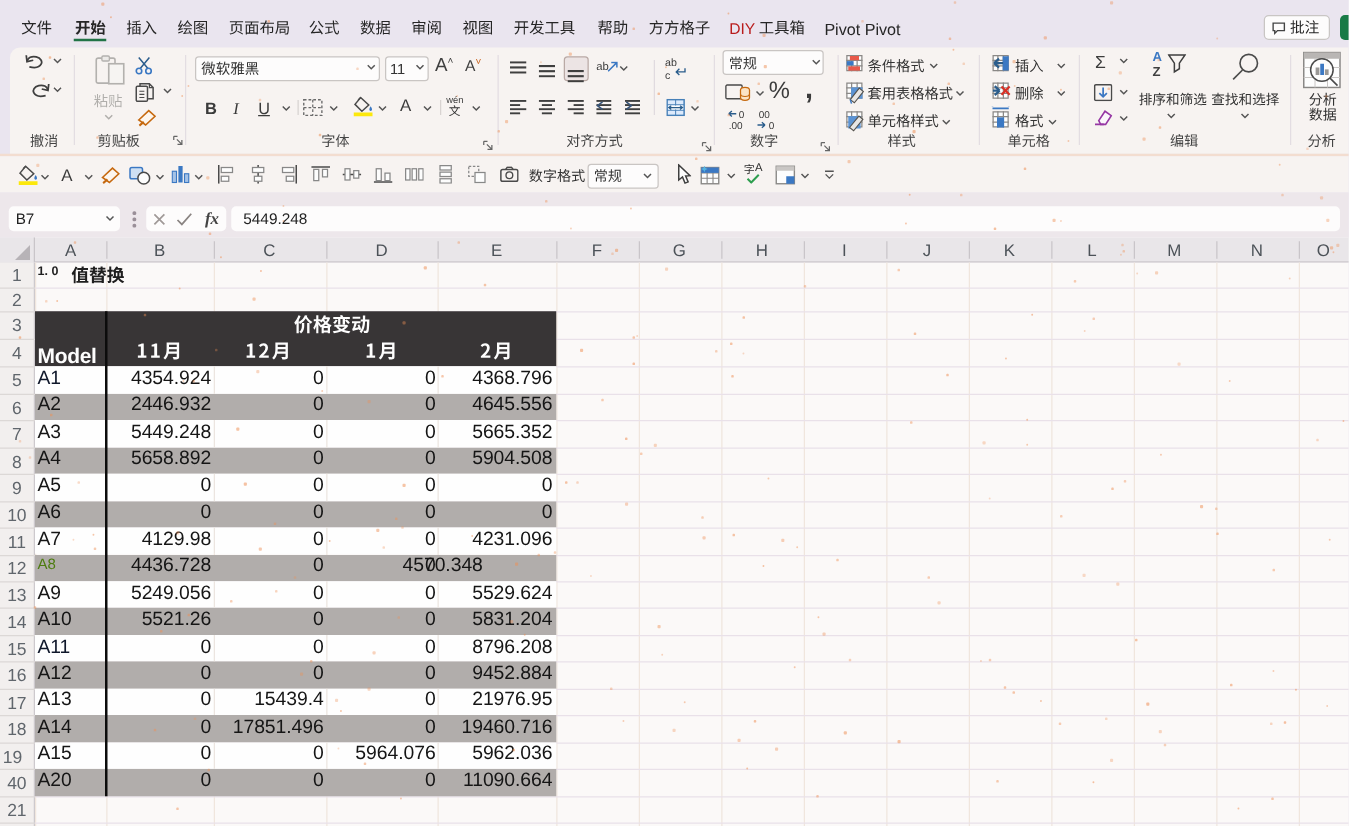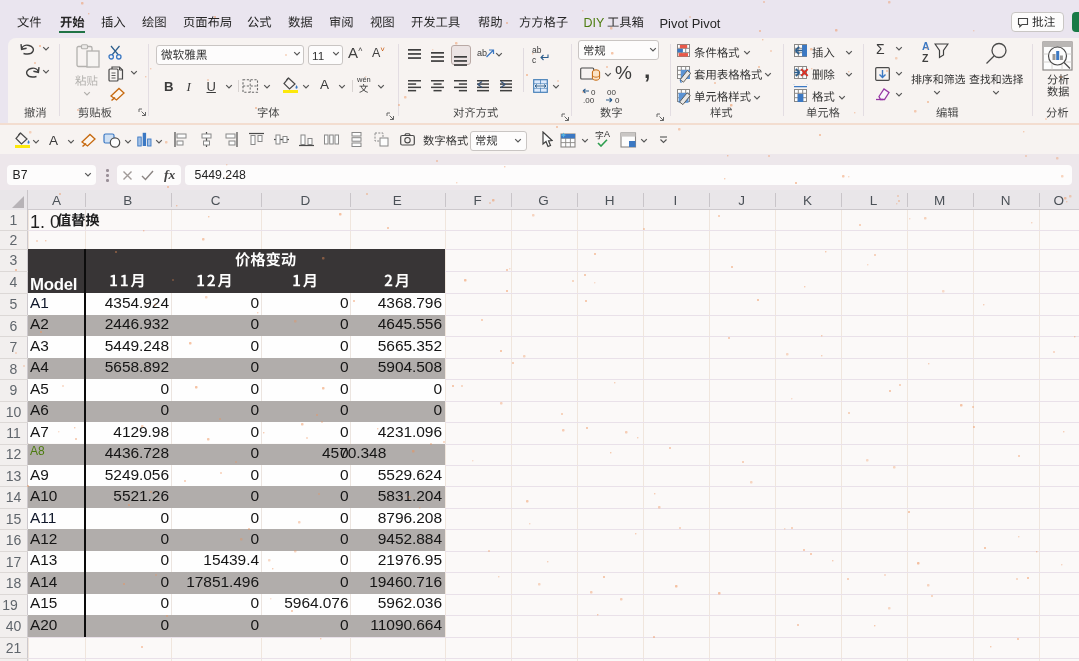--- a/index.html
+++ b/index.html
@@ -35,21 +35,21 @@
   </svg>
 <svg style="position:absolute;left:411.0px;top:16.2px;overflow:visible" width="50" height="15" viewBox="0 0 50 15">
     <path d="M8.0 1.9L8.0 5.4L4.5 5.4L4.5 4.9L4.5 1.9ZM0.6 5.4L0.6 6.3L3.5 6.3C3.4 8.0 2.7 9.7 0.7 10.9C0.9 11.1 1.2 11.4 1.4 11.6C3.7 10.2 4.3 8.3 4.5 6.3L8.0 6.3L8.0 11.6L8.9 11.6L8.9 6.3L11.7 6.3L11.7 5.4L8.9 5.4L8.9 1.9L11.3 1.9L11.3 1.0L1.1 1.0L1.1 1.9L3.6 1.9L3.6 4.9L3.6 5.4ZM20.6 0.9C21.1 1.4 21.8 2.2 22.2 2.7L22.9 2.2C22.5 1.7 21.8 1.0 21.3 0.4ZM14.1 4.1C14.2 4.0 14.6 3.9 15.4 3.9L17.1 3.9C16.3 6.5 14.9 8.5 12.7 9.9C12.9 10.0 13.2 10.4 13.4 10.6C15.0 9.6 16.1 8.4 17.0 6.8C17.5 7.7 18.1 8.5 18.8 9.2C17.8 10.0 16.5 10.5 15.3 10.8C15.4 11.0 15.6 11.3 15.7 11.6C17.1 11.2 18.4 10.6 19.5 9.8C20.7 10.7 22.0 11.2 23.6 11.6C23.7 11.3 24.0 11.0 24.2 10.8C22.7 10.5 21.4 10.0 20.3 9.2C21.3 8.3 22.2 7.1 22.7 5.5L22.1 5.2L21.9 5.3L17.7 5.3C17.9 4.8 18.0 4.4 18.2 3.9L23.7 3.9L23.8 3.1L18.4 3.1C18.6 2.2 18.8 1.3 18.9 0.4L17.9 0.2C17.7 1.2 17.6 2.2 17.4 3.1L15.1 3.1C15.5 2.4 15.8 1.6 16.0 0.8L15.0 0.6C14.8 1.5 14.4 2.5 14.2 2.8C14.1 3.1 13.9 3.2 13.8 3.3C13.9 3.5 14.0 3.9 14.1 4.1ZM19.5 8.7C18.7 8.0 18.0 7.1 17.6 6.1L21.4 6.1C21.0 7.1 20.3 8.0 19.5 8.7ZM25.2 9.7L25.2 10.6L36.3 10.6L36.3 9.7L31.2 9.7L31.2 2.6L35.7 2.6L35.7 1.6L25.9 1.6L25.9 2.6L30.2 2.6L30.2 9.7ZM44.3 9.5C45.7 10.2 47.1 11.0 48.0 11.6L48.7 10.9C47.8 10.3 46.3 9.5 44.9 8.9ZM40.9 8.9C40.2 9.6 38.6 10.4 37.4 10.9C37.6 11.1 37.9 11.4 38.1 11.6C39.3 11.1 40.8 10.3 41.8 9.5ZM39.5 0.8L39.5 8.0L37.5 8.0L37.5 8.8L48.6 8.8L48.6 8.0L46.8 8.0L46.8 0.8ZM40.4 8.0L40.4 6.9L45.8 6.9L45.8 8.0ZM40.4 3.4L45.8 3.4L45.8 4.4L40.4 4.4ZM40.4 2.7L40.4 1.6L45.8 1.6L45.8 2.7ZM40.4 5.1L45.8 5.1L45.8 6.2L40.4 6.2Z" fill="#262626"></path>
   </svg>
 <svg style="position:absolute;left:477.8px;top:16.2px;overflow:visible" width="26" height="15" viewBox="0 0 26 15">
     <path d="M3.4 0.2L3.4 1.2L0.8 1.2L0.8 2.0L3.4 2.0L3.4 2.9L1.1 2.9L1.1 3.6L3.4 3.6L3.4 3.9C3.4 4.1 3.3 4.3 3.3 4.6L0.6 4.6L0.6 5.3L2.9 5.3C2.5 5.9 1.9 6.4 0.8 6.8C1.1 6.9 1.4 7.2 1.5 7.4C2.8 6.9 3.6 6.1 4.0 5.3L6.6 5.3L6.6 4.6L4.2 4.6C4.3 4.3 4.3 4.1 4.3 3.9L4.3 3.6L6.3 3.6L6.3 2.9L4.3 2.9L4.3 2.0L6.6 2.0L6.6 1.2L4.3 1.2L4.3 0.2ZM7.2 0.8L7.2 6.9L8.1 6.9L8.1 1.6L10.2 1.6C9.8 2.1 9.4 2.7 9.0 3.2C10.1 3.8 10.5 4.4 10.5 4.8C10.5 5.1 10.4 5.3 10.2 5.4C10.1 5.4 9.9 5.5 9.7 5.5C9.3 5.5 8.9 5.5 8.4 5.4C8.5 5.6 8.6 6.0 8.7 6.2C9.1 6.3 9.7 6.2 10.1 6.2C10.3 6.2 10.6 6.1 10.8 6.0C11.2 5.8 11.4 5.4 11.4 4.9C11.4 4.4 11.1 3.8 10.0 3.1C10.5 2.5 11.1 1.7 11.5 1.1L10.9 0.7L10.7 0.8ZM1.8 7.4L1.8 10.9L2.8 10.9L2.8 8.2L5.6 8.2L5.6 11.5L6.6 11.5L6.6 8.2L9.7 8.2L9.7 9.9C9.7 10.0 9.7 10.1 9.4 10.1C9.2 10.1 8.5 10.1 7.7 10.1C7.9 10.3 8.0 10.6 8.1 10.9C9.1 10.9 9.7 10.9 10.1 10.7C10.5 10.6 10.7 10.3 10.7 9.9L10.7 7.4L6.6 7.4L6.6 6.4L5.6 6.4L5.6 7.4ZM20.1 0.2C20.1 1.2 20.1 2.1 20.1 3.0L18.0 3.0L18.0 3.9L20.0 3.9C19.9 6.9 19.2 9.4 16.9 10.9C17.1 11.1 17.4 11.4 17.5 11.6C20.0 9.9 20.7 7.1 20.9 3.9L22.8 3.9C22.7 8.4 22.6 10.1 22.3 10.4C22.2 10.6 22.0 10.6 21.8 10.6C21.5 10.6 20.9 10.6 20.2 10.6C20.4 10.8 20.5 11.2 20.5 11.5C21.1 11.5 21.8 11.5 22.2 11.5C22.6 11.4 22.8 11.3 23.1 11.0C23.5 10.5 23.6 8.7 23.7 3.5C23.7 3.4 23.7 3.0 23.7 3.0L20.9 3.0C21.0 2.1 21.0 1.2 21.0 0.2ZM12.7 9.4L12.9 10.4C14.4 10.0 16.4 9.5 18.4 9.1L18.3 8.2L17.6 8.4L17.6 0.8L13.6 0.8L13.6 9.2ZM14.4 9.1L14.4 6.9L16.8 6.9L16.8 8.6ZM14.4 4.3L16.8 4.3L16.8 6.1L14.4 6.1ZM14.4 3.5L14.4 1.7L16.8 1.7L16.8 3.5Z" fill="#262626"></path>
   </svg>
 <svg style="position:absolute;left:518.7px;top:16.2px;overflow:visible" width="50" height="15" viewBox="0 0 50 15">
     <path d="M5.4 0.5C5.7 1.1 6.1 1.9 6.2 2.4L0.8 2.4L0.8 3.3L4.2 3.3C4.0 6.1 3.7 9.3 0.6 10.9C0.8 11.0 1.1 11.4 1.2 11.6C3.6 10.4 4.5 8.3 4.9 6.1L9.3 6.1C9.1 8.9 8.9 10.1 8.5 10.4C8.3 10.6 8.2 10.6 7.9 10.6C7.6 10.6 6.7 10.6 5.8 10.5C6.0 10.7 6.1 11.1 6.2 11.4C7.0 11.5 7.8 11.5 8.2 11.4C8.7 11.4 9.0 11.3 9.3 11.0C9.8 10.5 10.0 9.2 10.3 5.7C10.3 5.5 10.3 5.2 10.3 5.2L5.0 5.2C5.1 4.6 5.2 3.9 5.2 3.3L11.5 3.3L11.5 2.4L6.3 2.4L7.2 2.0C7.0 1.5 6.6 0.8 6.3 0.2ZM17.7 0.5C18.0 1.1 18.4 1.9 18.5 2.4L13.1 2.4L13.1 3.3L16.5 3.3C16.3 6.1 16.0 9.3 12.9 10.9C13.1 11.0 13.4 11.4 13.5 11.6C15.9 10.4 16.8 8.3 17.2 6.1L21.6 6.1C21.4 8.9 21.2 10.1 20.8 10.4C20.6 10.6 20.5 10.6 20.2 10.6C19.9 10.6 19.0 10.6 18.1 10.5C18.3 10.7 18.4 11.1 18.5 11.4C19.3 11.5 20.1 11.5 20.5 11.4C21.0 11.4 21.3 11.3 21.6 11.0C22.1 10.5 22.3 9.2 22.6 5.7C22.6 5.5 22.6 5.2 22.6 5.2L17.3 5.2C17.4 4.6 17.5 3.9 17.5 3.3L23.8 3.3L23.8 2.4L18.6 2.4L19.5 2.0C19.3 1.5 18.9 0.8 18.6 0.2ZM31.7 2.4L34.4 2.4C34.0 3.1 33.5 3.9 32.9 4.5C32.3 3.9 31.9 3.2 31.5 2.6ZM27.1 0.2L27.1 2.9L25.2 2.9L25.2 3.8L27.0 3.8C26.6 5.4 25.8 7.4 24.9 8.4C25.1 8.6 25.3 9.0 25.4 9.2C26.0 8.4 26.6 7.1 27.1 5.7L27.1 11.5L28.0 11.5L28.0 5.4C28.3 5.9 28.8 6.6 29.0 6.9L29.5 6.2C29.3 5.9 28.3 4.7 28.0 4.3L28.0 3.8L29.4 3.8L29.1 4.0C29.3 4.1 29.6 4.5 29.8 4.6C30.2 4.3 30.6 3.8 31.0 3.3C31.3 3.9 31.8 4.5 32.3 5.0C31.3 5.9 30.0 6.6 28.8 7.0C29.0 7.2 29.2 7.5 29.3 7.7C29.6 7.6 30.0 7.5 30.3 7.4L30.3 11.6L31.1 11.6L31.1 11.0L34.6 11.0L34.6 11.5L35.5 11.5L35.5 7.3L36.0 7.5C36.2 7.2 36.4 6.9 36.6 6.7C35.4 6.3 34.4 5.8 33.5 5.1C34.4 4.2 35.1 3.1 35.5 1.8L35.0 1.5L34.8 1.6L32.1 1.6C32.3 1.2 32.5 0.8 32.6 0.5L31.8 0.2C31.3 1.5 30.5 2.7 29.6 3.6L29.6 2.9L28.0 2.9L28.0 0.2ZM31.1 10.2L31.1 7.8L34.6 7.8L34.6 10.2ZM30.9 7.0C31.6 6.7 32.3 6.2 32.9 5.6C33.5 6.2 34.2 6.7 35.0 7.0ZM42.6 3.9L42.6 5.7L37.5 5.7L37.5 6.6L42.6 6.6L42.6 10.3C42.6 10.6 42.5 10.6 42.3 10.6C42.0 10.6 41.1 10.7 40.1 10.6C40.3 10.9 40.4 11.3 40.5 11.6C41.7 11.6 42.5 11.5 42.9 11.4C43.4 11.2 43.6 11.0 43.6 10.3L43.6 6.6L48.6 6.6L48.6 5.7L43.6 5.7L43.6 4.4C45.0 3.7 46.6 2.6 47.6 1.5L46.9 1.0L46.7 1.1L38.8 1.1L38.8 2.0L45.7 2.0C44.8 2.7 43.6 3.5 42.6 3.9Z" fill="#262626"></path>
   </svg>
-<div class="lat" style="left:583.4px;top:15.5px;font-size:12.5px;color:#4d7c0f">DIY</div>
+<div class="lat" style="left:583.4px;top:15.5px;font-size:12.5px;color:#b91c1c">DIY</div>
 <svg style="position:absolute;left:607.0px;top:16.2px;overflow:visible" width="38" height="15" viewBox="0 0 38 15">
     <path d="M0.6 9.7L0.6 10.6L11.7 10.6L11.7 9.7L6.6 9.7L6.6 2.6L11.1 2.6L11.1 1.6L1.3 1.6L1.3 2.6L5.6 2.6L5.6 9.7ZM19.7 9.5C21.1 10.2 22.5 11.0 23.4 11.6L24.1 10.9C23.2 10.3 21.7 9.5 20.3 8.9ZM16.3 8.9C15.6 9.6 14.0 10.4 12.8 10.9C13.0 11.1 13.3 11.4 13.5 11.6C14.7 11.1 16.2 10.3 17.2 9.5ZM14.9 0.8L14.9 8.0L12.9 8.0L12.9 8.8L24.0 8.8L24.0 8.0L22.2 8.0L22.2 0.8ZM15.8 8.0L15.8 6.9L21.2 6.9L21.2 8.0ZM15.8 3.4L21.2 3.4L21.2 4.4L15.8 4.4ZM15.8 2.7L15.8 1.6L21.2 1.6L21.2 2.7ZM15.8 5.1L21.2 5.1L21.2 6.2L15.8 6.2ZM31.6 7.0L34.9 7.0L34.9 8.2L31.6 8.2ZM31.6 6.2L31.6 5.0L34.9 5.0L34.9 6.2ZM31.6 9.0L34.9 9.0L34.9 10.2L31.6 10.2ZM30.7 4.2L30.7 11.5L31.6 11.5L31.6 11.0L34.9 11.0L34.9 11.5L35.8 11.5L35.8 4.2ZM26.9 0.2C26.5 1.4 25.8 2.7 25.0 3.5C25.3 3.6 25.7 3.8 25.8 4.0C26.2 3.5 26.6 2.9 27.0 2.2L27.5 2.2C27.7 2.7 28.0 3.3 28.1 3.7L27.5 3.7L27.5 5.1L25.3 5.1L25.3 6.0L27.3 6.0C26.8 7.3 25.8 8.8 25.0 9.5C25.2 9.7 25.5 10.0 25.6 10.2C26.2 9.6 26.9 8.5 27.5 7.5L27.5 11.6L28.4 11.6L28.4 7.4C28.9 8.0 29.5 8.7 29.8 9.0L30.4 8.3C30.1 8.0 28.9 6.9 28.4 6.5L28.4 6.0L30.3 6.0L30.3 5.1L28.4 5.1L28.4 3.8L29.0 3.6C28.9 3.2 28.6 2.7 28.4 2.2L30.6 2.2L30.6 1.4L27.4 1.4C27.5 1.1 27.7 0.8 27.8 0.4ZM31.7 0.2C31.4 1.4 30.7 2.6 29.9 3.4C30.1 3.5 30.5 3.7 30.7 3.9C31.1 3.4 31.5 2.9 31.8 2.2L32.6 2.2C33.0 2.8 33.4 3.4 33.6 3.9L34.4 3.6C34.2 3.2 33.9 2.7 33.6 2.2L36.3 2.2L36.3 1.4L32.2 1.4C32.4 1.1 32.5 0.8 32.6 0.4Z" fill="#262626"></path>
   </svg>
 <div class="lat" style="left:659.5px;top:15.5px;font-size:12.9px;color:#262626">Pivot Pivot</div>
 <div class="abs" style="left:59px;top:31px;width:26px;height:2.4px;background:#217346"></div>
 <div class="abs" style="left:1011px;top:11.5px;width:53px;height:20px;background:#fdfcfc;border:1px solid #c9c6c4;border-radius:4px"></div>
 <svg class="abs" style="left:1017px;top:16.5px" width="12" height="11" viewBox="0 0 12 11">
     <path d="M1.5 1.5 h9 v6 h-5.5 l-2.2 2.2 v-2.2 h-1.3 Z" fill="none" stroke="#444" stroke-width="1.1"></path>
   </svg>
 <svg style="position:absolute;left:1032.0px;top:16.0px;overflow:visible" width="24" height="14" viewBox="0 0 24 14">
@@ -737,21 +737,21 @@
 <div class="abs" style="left:350px;top:507.9px;width:1px;height:21.4px;background:#ece5e0"></div>
 <div class="abs" style="left:28px;top:550.8px;width:416.5px;height:21.4px;background:#fefefe"></div>
 <div class="abs" style="left:170.5px;top:550.8px;width:1px;height:21.4px;background:#ece5e0"></div>
 <div class="abs" style="left:260.5px;top:550.8px;width:1px;height:21.4px;background:#ece5e0"></div>
 <div class="abs" style="left:350px;top:550.8px;width:1px;height:21.4px;background:#ece5e0"></div>
 <div class="abs" style="left:28px;top:593.7px;width:416.5px;height:21.5px;background:#fefefe"></div>
 <div class="abs" style="left:170.5px;top:593.7px;width:1px;height:21.5px;background:#ece5e0"></div>
 <div class="abs" style="left:260.5px;top:593.7px;width:1px;height:21.5px;background:#ece5e0"></div>
 <div class="abs" style="left:350px;top:593.7px;width:1px;height:21.5px;background:#ece5e0"></div>
 <div class="abs" style="left:84.4px;top:249px;width:1.6px;height:387.9px;background:#0c0c0c"></div>
-<div class="lat" style="left:30px;top:212.2px;font-size:18px;font-weight:normal;color:#1f1f1f;letter-spacing:0px">1. 0</div>
+<div class="lat" style="left:30px;top:212.2px;font-size:10px;font-weight:bold;color:#1f1f1f;letter-spacing:0px">1. 0</div>
 <svg style="position:absolute;left:56.5px;top:212.5px;overflow:visible" width="44" height="17" viewBox="0 0 44 17">
     <path d="M8.3 0.2C8.3 0.6 8.3 1.0 8.2 1.4L4.8 1.4L4.8 2.9L8.0 2.9L7.8 3.9L5.4 3.9L5.4 11.8L4.1 11.8L4.1 13.2L13.7 13.2L13.7 11.8L12.7 11.8L12.7 3.9L9.4 3.9L9.6 2.9L13.4 2.9L13.4 1.4L9.9 1.4L10.1 0.2ZM6.9 11.8L6.9 11.0L11.1 11.0L11.1 11.8ZM6.9 7.1L11.1 7.1L11.1 7.9L6.9 7.9ZM6.9 5.9L6.9 5.1L11.1 5.1L11.1 5.9ZM6.9 9.0L11.1 9.0L11.1 9.8L6.9 9.8ZM3.4 0.2C2.7 2.2 1.5 4.2 0.3 5.5C0.6 5.9 1.0 6.9 1.2 7.3C1.4 7.0 1.7 6.7 2.0 6.3L2.0 13.5L3.5 13.5L3.5 3.8C4.1 2.8 4.5 1.7 4.9 0.7ZM18.2 10.7L24.3 10.7L24.3 11.6L18.2 11.6ZM18.2 9.5L18.2 8.7L24.3 8.7L24.3 9.5ZM23.5 0.1L23.5 1.2L21.5 1.2L21.5 2.6L23.5 2.6L23.5 2.6C23.5 2.8 23.5 3.1 23.4 3.4L21.3 3.4L21.3 4.7L23.0 4.7C22.6 5.3 21.9 5.9 20.8 6.4C21.1 6.6 21.4 7.0 21.6 7.3L16.7 7.3C17.3 6.8 17.8 6.3 18.1 5.8C18.7 6.3 19.3 6.8 19.7 7.2L20.8 6.0C20.4 5.7 19.6 5.2 19.0 4.7L20.9 4.7L20.9 3.4L18.9 3.4C19.0 3.1 19.0 2.8 19.0 2.6L20.7 2.6L20.7 1.2L19.0 1.2L19.0 0.1L17.4 0.1L17.4 1.2L15.4 1.2L15.4 2.6L17.4 2.6C17.4 2.8 17.4 3.1 17.3 3.4L14.9 3.4L14.9 4.7L16.9 4.7C16.5 5.5 15.8 6.2 14.6 6.8C15.0 7.1 15.5 7.6 15.7 7.9C16.0 7.8 16.3 7.6 16.5 7.4L16.5 13.5L18.2 13.5L18.2 13.0L24.3 13.0L24.3 13.4L26.1 13.4L26.1 7.3L22.4 7.3C23.4 6.7 24.0 6.0 24.5 5.3C25.1 6.4 26.0 7.3 27.0 7.9C27.3 7.5 27.7 6.9 28.1 6.6C27.2 6.2 26.3 5.5 25.8 4.7L27.7 4.7L27.7 3.4L25.1 3.4C25.1 3.1 25.1 2.9 25.1 2.6L25.1 2.6L27.3 2.6L27.3 1.2L25.1 1.2L25.1 0.1ZM33.2 8.0L33.2 9.4L36.2 9.4C35.7 10.4 34.5 11.5 32.4 12.3C32.8 12.6 33.3 13.2 33.6 13.5C35.6 12.6 36.8 11.5 37.5 10.3C38.4 11.7 39.7 12.8 41.3 13.4C41.6 13.0 42.0 12.4 42.4 12.1C40.8 11.6 39.4 10.6 38.6 9.4L42.1 9.4L42.1 8.0L41.3 8.0L41.3 3.8L39.8 3.8C40.3 3.2 40.8 2.6 41.1 2.0L39.9 1.3L39.7 1.4L37.1 1.4C37.3 1.1 37.4 0.8 37.5 0.5L35.9 0.2C35.4 1.3 34.5 2.6 33.2 3.6L33.2 2.8L32.0 2.8L32.0 0.2L30.4 0.2L30.4 2.8L28.9 2.8L28.9 4.4L30.4 4.4L30.4 7.0C29.8 7.1 29.2 7.3 28.7 7.4L29.1 9.0L30.4 8.6L30.4 11.5C30.4 11.7 30.3 11.7 30.2 11.7C30.0 11.7 29.5 11.7 29.0 11.7C29.2 12.2 29.5 12.9 29.5 13.4C30.4 13.4 31.0 13.3 31.5 13.0C31.9 12.8 32.0 12.3 32.0 11.5L32.0 8.2L33.4 7.7L33.2 6.2L32.0 6.5L32.0 4.4L33.2 4.4L33.2 3.8C33.5 4.1 33.9 4.5 34.1 4.8L34.1 8.0ZM36.2 2.8L38.7 2.8C38.5 3.1 38.2 3.5 37.9 3.8L35.4 3.8C35.7 3.5 36.0 3.1 36.2 2.8ZM38.7 5.1L39.6 5.1L39.6 8.0L38.4 8.0C38.5 7.5 38.5 7.1 38.5 6.7L38.5 5.1ZM35.7 8.0L35.7 5.1L36.9 5.1L36.9 6.7C36.9 7.1 36.8 7.5 36.8 8.0Z" fill="#1f1f1f"></path>
   </svg>
 <svg style="position:absolute;left:234.9px;top:252.0px;overflow:visible" width="62" height="18" viewBox="0 0 62 18">
     <path d="M10.7 6.3L10.7 14.5L12.6 14.5L12.6 6.3ZM6.5 6.4L6.5 8.5C6.5 9.8 6.3 12.0 4.4 13.4C4.9 13.7 5.5 14.3 5.8 14.7C8.0 12.9 8.4 10.3 8.4 8.5L8.4 6.4ZM3.8 0.2C3.0 2.4 1.7 4.5 0.4 5.9C0.7 6.4 1.2 7.4 1.3 7.8C1.6 7.5 1.9 7.2 2.2 6.8L2.2 14.5L4.0 14.5L4.0 5.8C4.4 6.2 4.8 6.8 5.0 7.2C7.1 6.0 8.5 4.5 9.6 2.8C10.7 4.5 12.2 6.0 13.7 7.0C14.0 6.5 14.6 5.8 15.0 5.5C13.2 4.6 11.5 2.9 10.5 1.1L10.8 0.4L8.9 0.1C8.2 2.1 6.7 4.1 4.0 5.6L4.0 3.9C4.6 2.9 5.1 1.8 5.5 0.7ZM24.4 3.4L26.9 3.4C26.6 4.0 26.1 4.6 25.6 5.2C25.1 4.7 24.6 4.1 24.3 3.5ZM18.0 0.2L18.0 3.3L16.0 3.3L16.0 5.0L17.9 5.0C17.4 6.9 16.6 9.0 15.6 10.2C15.9 10.6 16.3 11.3 16.5 11.8C17.0 11.0 17.6 9.9 18.0 8.7L18.0 14.5L19.7 14.5L19.7 7.4C20.1 8.0 20.4 8.5 20.6 8.9L20.7 8.7C21.0 9.1 21.3 9.6 21.5 9.9L22.3 9.6L22.3 14.5L24.0 14.5L24.0 14.0L27.2 14.0L27.2 14.5L29.0 14.5L29.0 9.5L29.3 9.6C29.5 9.1 30.0 8.4 30.4 8.1C29.0 7.7 27.9 7.1 26.9 6.3C27.9 5.2 28.7 3.8 29.2 2.2L28.1 1.7L27.8 1.8L25.3 1.8C25.5 1.4 25.7 1.0 25.8 0.6L24.1 0.1C23.5 1.6 22.6 3.1 21.5 4.2L21.5 3.3L19.7 3.3L19.7 0.2ZM24.0 12.4L24.0 10.3L27.2 10.3L27.2 12.4ZM23.9 8.8C24.5 8.4 25.1 8.0 25.7 7.5C26.2 8.0 26.8 8.4 27.5 8.8ZM23.3 4.8C23.6 5.3 24.0 5.8 24.4 6.3C23.4 7.1 22.3 7.8 21.1 8.2L21.6 7.5C21.3 7.2 20.2 5.8 19.7 5.4L19.7 5.0L21.1 5.0C21.5 5.3 21.9 5.8 22.1 6.0C22.5 5.7 22.9 5.3 23.3 4.8ZM33.5 3.6C33.1 4.6 32.3 5.6 31.5 6.2C31.9 6.4 32.6 6.9 32.9 7.1C33.8 6.4 34.6 5.2 35.1 4.1ZM36.9 0.4C37.1 0.8 37.3 1.2 37.5 1.6L31.6 1.6L31.6 3.2L35.5 3.2L35.5 7.5L37.3 7.5L37.3 3.2L39.1 3.2L39.1 7.5L41.0 7.5L41.0 4.5C41.9 5.3 43.0 6.4 43.5 7.1L44.9 6.1C44.4 5.4 43.3 4.4 42.3 3.6L41.0 4.4L41.0 3.2L44.9 3.2L44.9 1.6L39.6 1.6C39.4 1.2 39.0 0.5 38.7 -0.0ZM32.5 7.8L32.5 9.4L33.7 9.4C34.4 10.4 35.3 11.3 36.3 12.0C34.8 12.5 33.0 12.8 31.2 12.9C31.5 13.3 31.9 14.1 32.1 14.6C34.2 14.3 36.3 13.8 38.2 13.0C39.9 13.8 42.0 14.3 44.3 14.6C44.5 14.1 45.0 13.3 45.3 13.0C43.5 12.8 41.7 12.5 40.2 12.0C41.6 11.1 42.8 10.0 43.6 8.6L42.4 7.8L42.1 7.8ZM35.8 9.4L40.8 9.4C40.1 10.1 39.3 10.7 38.3 11.2C37.3 10.7 36.4 10.1 35.8 9.4ZM47.1 1.3L47.1 3.0L53.2 3.0L53.2 1.3ZM47.3 12.9L47.3 12.8L47.3 12.9C47.7 12.6 48.4 12.4 52.2 11.4L52.4 12.1L53.8 11.6C53.5 12.2 53.1 12.7 52.7 13.1C53.1 13.4 53.7 14.1 54.0 14.5C56.2 12.3 56.9 9.1 57.1 5.2L58.6 5.2C58.5 10.1 58.4 11.9 58.0 12.3C57.8 12.5 57.7 12.6 57.5 12.6C57.1 12.6 56.5 12.6 55.7 12.5C56.0 13.0 56.3 13.8 56.3 14.3C57.1 14.4 57.9 14.4 58.4 14.3C58.9 14.2 59.2 14.0 59.6 13.5C60.1 12.8 60.3 10.5 60.5 4.3C60.5 4.1 60.5 3.5 60.5 3.5L57.1 3.5L57.2 0.4L55.3 0.4L55.3 3.5L53.6 3.5L53.6 5.2L55.3 5.2C55.2 7.7 54.8 9.8 53.9 11.5C53.7 10.4 53.1 8.8 52.5 7.5L51.0 7.9C51.3 8.5 51.5 9.2 51.7 9.8L49.1 10.4C49.6 9.3 50.1 7.9 50.4 6.6L53.4 6.6L53.4 4.9L46.6 4.9L46.6 6.6L48.5 6.6C48.2 8.2 47.7 9.7 47.5 10.2C47.2 10.8 47.0 11.1 46.7 11.2C46.9 11.7 47.2 12.5 47.3 12.9Z" fill="#fdfdfd"></path>
   </svg>
 <div class="lat" style="left:30px;top:274.5px;font-size:16.8px;font-weight:bold;color:#fdfdfd;letter-spacing:-0.25px">Model</div>
 <svg style="position:absolute;left:108.8px;top:273.2px;overflow:visible" width="39" height="18" viewBox="0 0 39 18">
     <path d="M1.3 13.2L8.1 13.2L8.1 11.4L6.0 11.4L6.0 1.8L4.3 1.8C3.6 2.3 2.8 2.6 1.6 2.8L1.6 4.2L3.7 4.2L3.7 11.4L1.3 11.4ZM11.9 13.2L18.8 13.2L18.8 11.4L16.7 11.4L16.7 1.8L15.0 1.8C14.3 2.3 13.5 2.6 12.3 2.8L12.3 4.2L14.4 4.2L14.4 11.4L11.9 11.4ZM24.3 0.9L24.3 6.0C24.3 8.3 24.1 11.3 21.7 13.3C22.1 13.6 22.9 14.2 23.1 14.6C24.6 13.4 25.3 11.7 25.7 10.0L32.4 10.0L32.4 12.2C32.4 12.6 32.2 12.7 31.9 12.7C31.5 12.7 30.2 12.7 29.1 12.6C29.4 13.2 29.8 14.0 29.9 14.6C31.5 14.6 32.6 14.6 33.3 14.2C34.0 13.9 34.3 13.4 34.3 12.3L34.3 0.9ZM26.2 2.7L32.4 2.7L32.4 4.6L26.2 4.6ZM26.2 6.3L32.4 6.3L32.4 8.2L26.1 8.2C26.1 7.6 26.1 6.9 26.2 6.3Z" fill="#fdfdfd"></path>
   </svg>

